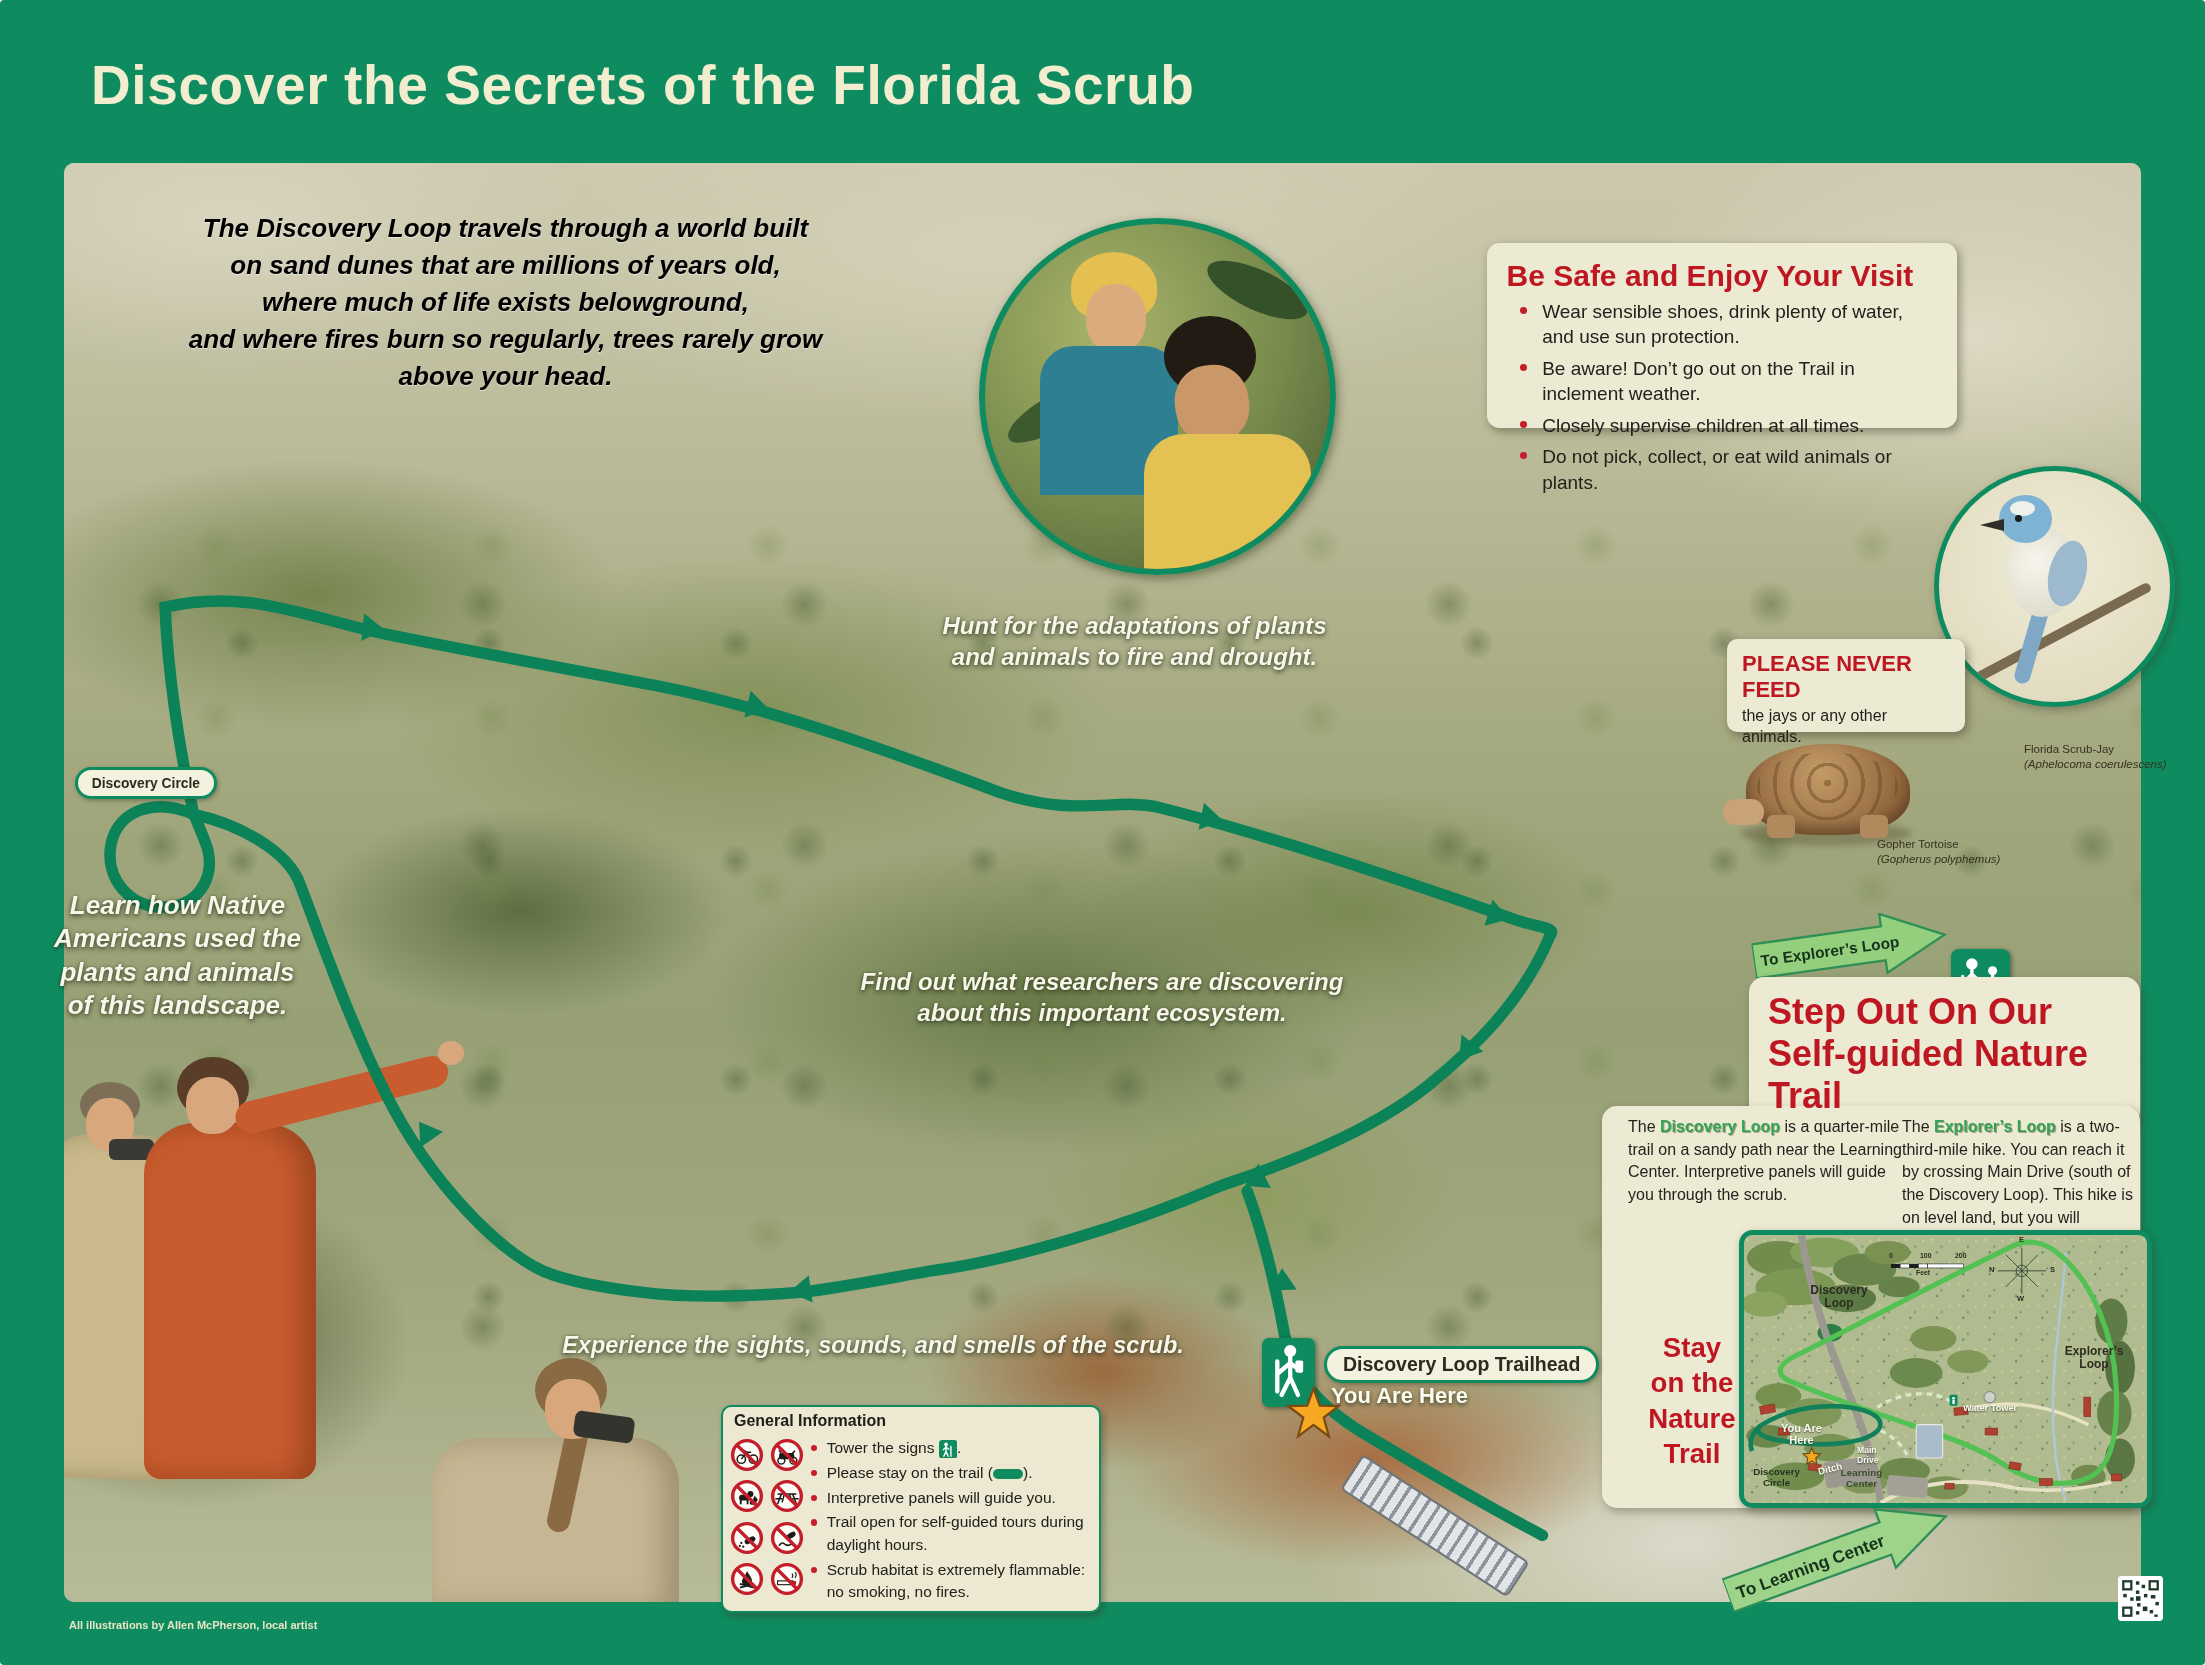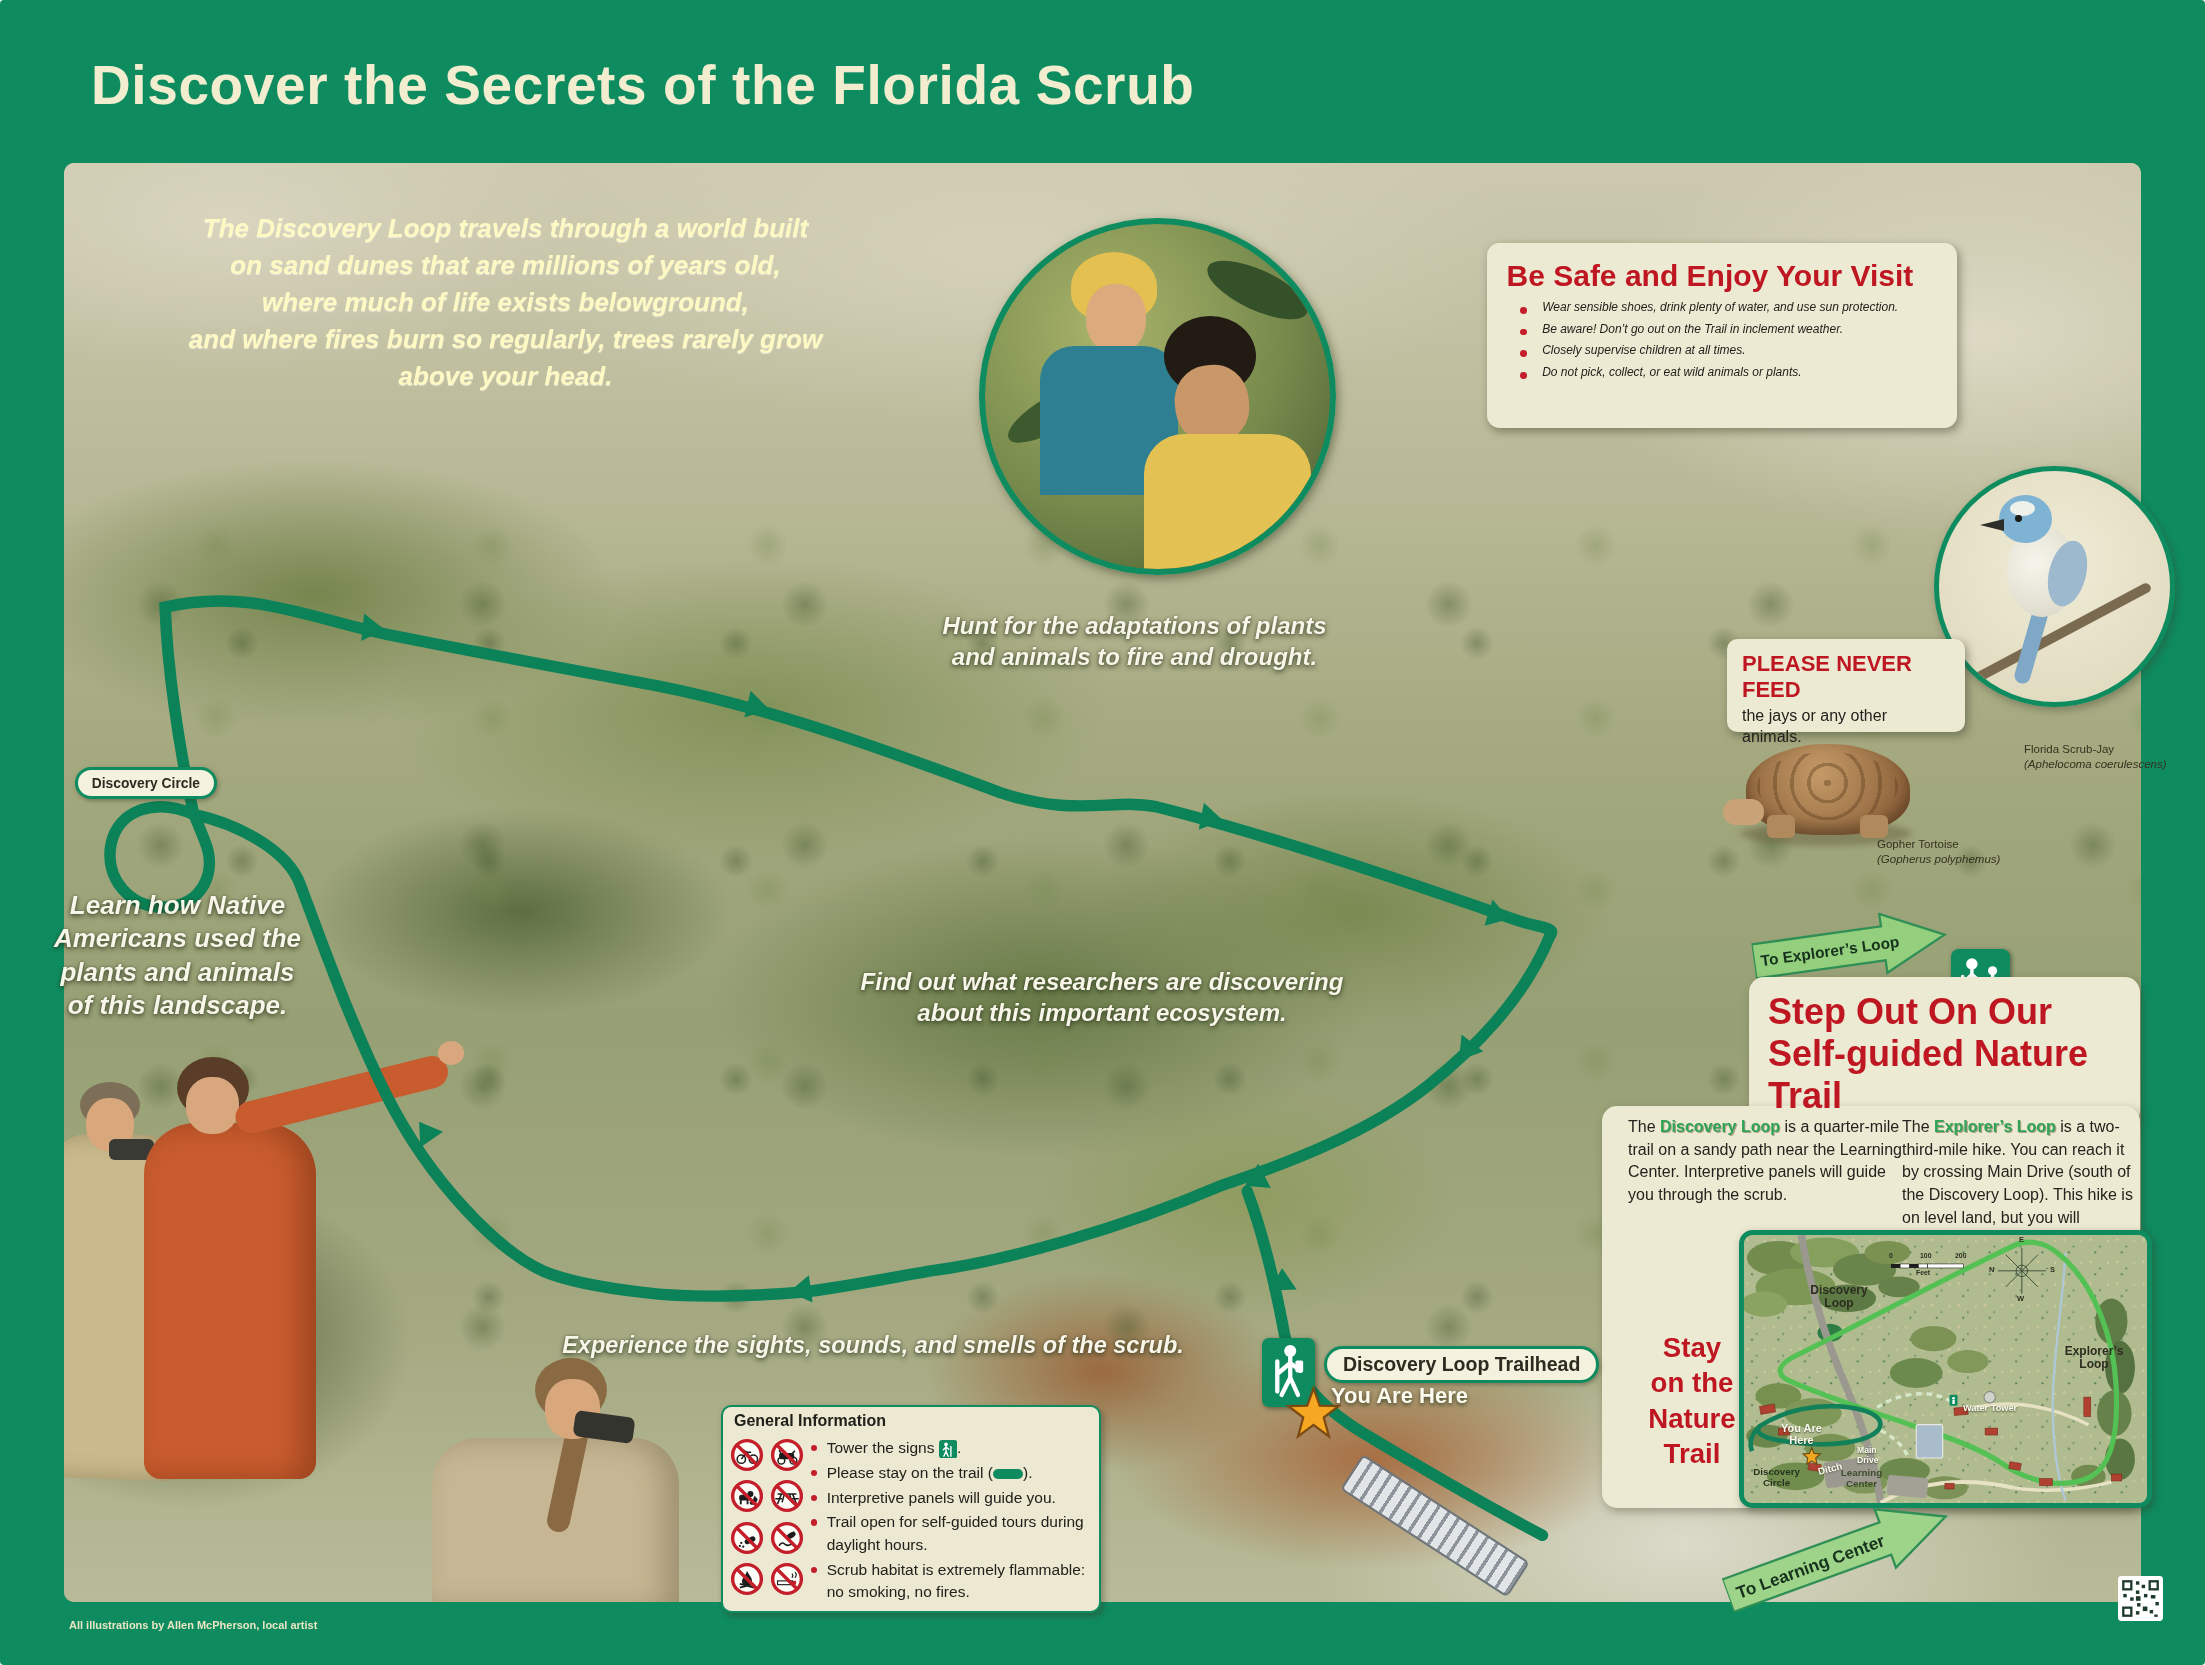--- a/index.html
+++ b/index.html
@@ -31,27 +31,27 @@
   #shrubs{left:0;top:345px;width:100%;height:861px;opacity:.55;
     background-image:
       radial-gradient(circle 34px at 30% 40%, rgba(66,88,43,.7), transparent 70%),
       radial-gradient(circle 24px at 72% 62%, rgba(58,80,40,.65), transparent 70%),
       radial-gradient(circle 30px at 55% 22%, rgba(118,138,80,.6), transparent 70%);
     background-size:322px 241px,247px 218px,276px 172px;}
   
   .painted{color:#f8f6e9;font-weight:bold;font-style:italic;text-align:center;
     text-shadow:0 1.7px 5.2px rgba(40,50,25,.85),0 0 1.7px rgba(40,50,25,.5);line-height:1.3;}
   #intro{left:115px;top:210px;width:781px;text-align:center;font-size:26px;line-height:1.42;
-    font-weight:bold;font-style:italic;color:#fef9c3;text-shadow:0 1.1px 1.1px rgba(255,255,255,.55);}
+    font-weight:bold;font-style:italic;color:#000000;text-shadow:0 1.1px 1.1px rgba(255,255,255,.55);}
   
   .creambox{background:#edead4;border-radius:12.6px;box-shadow:2.3px 3.4px 8px rgba(60,60,40,.45);}
   .redhead{color:#bf1722;font-weight:bold;}
   
   #besafe-list{margin:5.7px 0 0 0;padding:0 0 0 5.7px;list-style:none;}
-  #besafe-list li{position:relative;padding-left:30px;font-size:12px;color:#22211c;line-height:1.35;margin-bottom:5.7px;font-style:italic;}
+  #besafe-list li{position:relative;padding-left:30px;font-size:19px;color:#22211c;line-height:1.35;margin-bottom:5.7px;}
   #besafe-list li::before{content:"";position:absolute;left:8px;top:8px;width:6.9px;height:6.9px;border-radius:50%;background:#c41e2a;}
   
   .pill{background:#f4f1de;border:3.4px solid #0e8c60;border-radius:23px;color:#2b2b20;font-weight:bold;
     display:flex;align-items:center;justify-content:center;box-shadow:1.1px 1.7px 4.6px rgba(50,50,30,.4);}
   
   .dirarrow text{font-weight:bold;fill:#16321c;}
   
   #geninfo{left:721px;top:1405px;width:376px;height:204px;background:#ece8d2;border:2.9px solid #0e8c60;border-radius:10.3px;box-shadow:2.3px 3.4px 6.9px rgba(60,60,40,.4);}
   #geninfo-title{left:734px;top:1412px;font-size:16px;font-weight:bold;color:#20201a;}
   .pico{position:absolute;width:34px;height:34px;}

